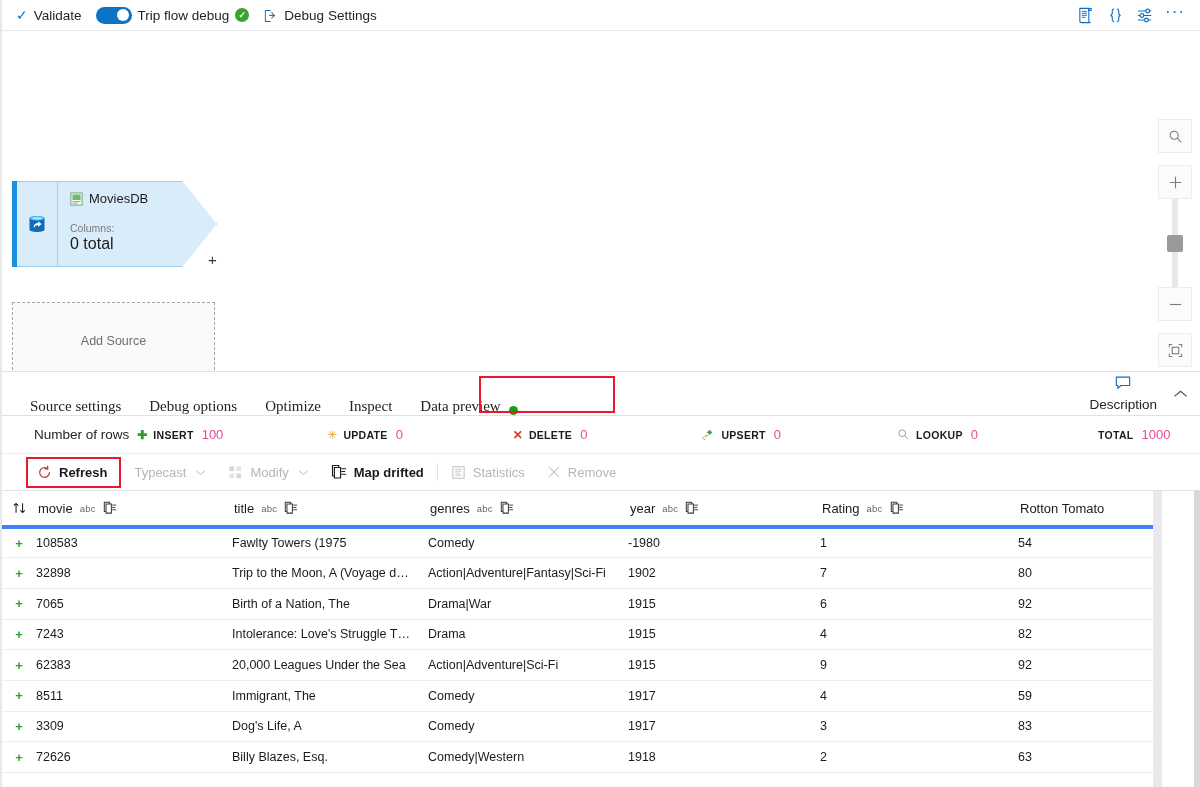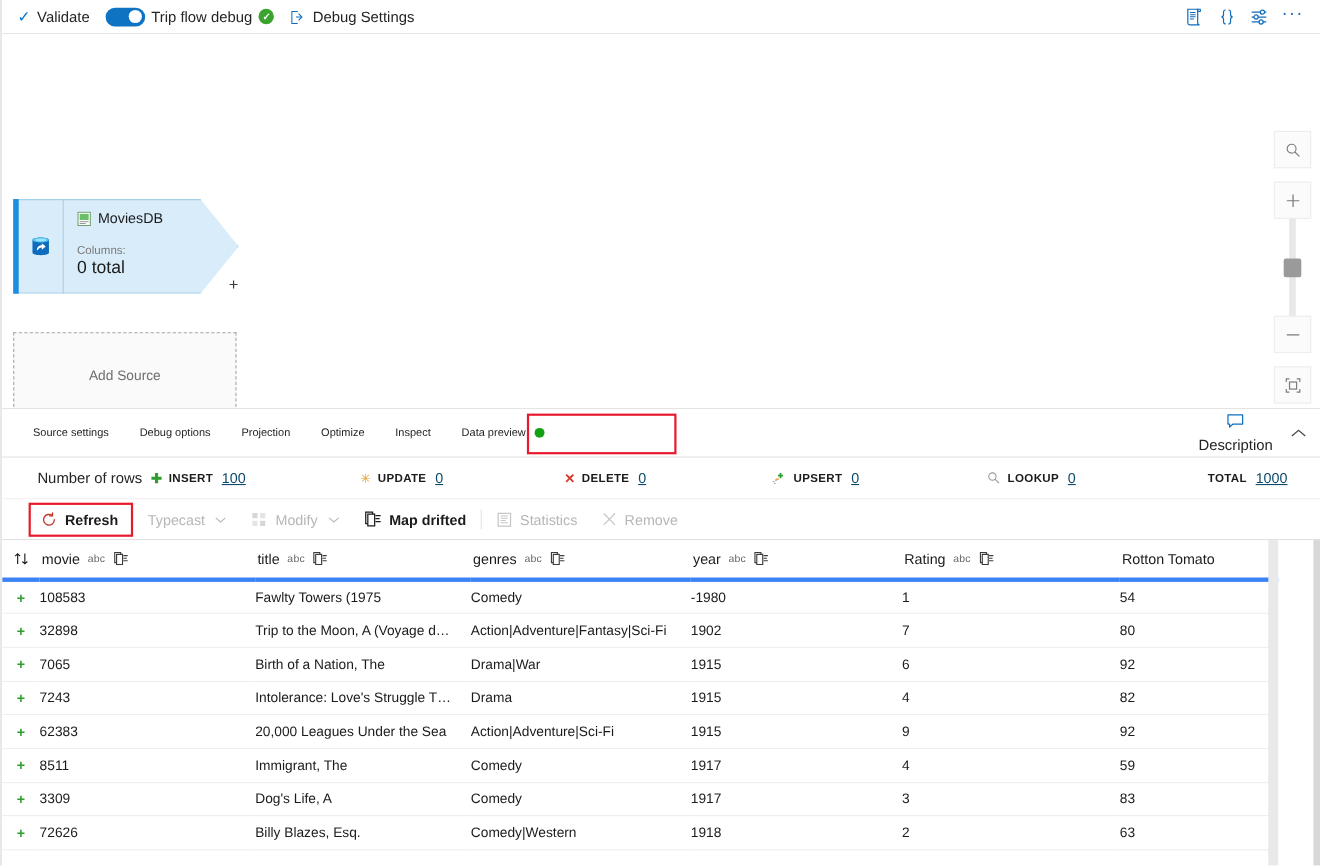--- a/index.html
+++ b/index.html
@@ -235,26 +235,27 @@
     display: flex;
     align-items: stretch;
     background: #fff;
     border-bottom: 1px solid #e1e1e1;
     padding-left: 14px;
     box-sizing: border-box;
     position: relative;
   }
   .tab {
     display: flex;
-    align-items: center;
+    align-items: flex-end;
     padding: 0 14px;
-    font-size: 10px;
+    font-size: 15px;
     color: #242424;
     cursor: pointer;
     white-space: nowrap;
+    font-family: Liberation Serif, serif;
   }
   .tab.active {
     font-weight: normal;
   }
   .tab .green-dot {
     width: 9px;
     height: 9px;
     border-radius: 50%;
     background: #12a112;
     margin-left: 8px;
@@ -311,23 +312,22 @@
     gap: 6px;
   }
   .stat-name {
     font-size: 10.5px;
     font-weight: bold;
     letter-spacing: 0.3px;
     color: #1b1b1b;
   }
   .stat-val {
     font-size: 13px;
-    color: #0c4a6e;
+    color: #ec4899;
     margin-left: 2px;
-    text-decoration: underline;
   }
   .stat-ico { font-size: 12px; line-height: 1; display:inline-block; }
   .ico-insert { color: #2f9e2f; font-weight: bold; }
   .ico-update { color: #e8a33d; }
   .ico-delete { color: #d63a2e; font-weight: bold; }
   .ico-upsert { color: #e8a33d; position: relative; }
   .ico-lookup { color: #8a8a8a; }
 
   
   .actions-row {
@@ -568,23 +568,20 @@
   </div>
 
   <div class="tabs-row">
     <div class="tab">
       <span>Source settings</span>
     </div>
     <div class="tab">
       <span>Debug options</span>
     </div>
     <div class="tab">
-      <span>Projection</span>
-    </div>
-    <div class="tab">
       <span>Optimize</span>
     </div>
     <div class="tab">
       <span>Inspect</span>
     </div>
     <div class="tab active">
       <span>Data preview</span>
       <span class="green-dot"></span>
     </div>
 

